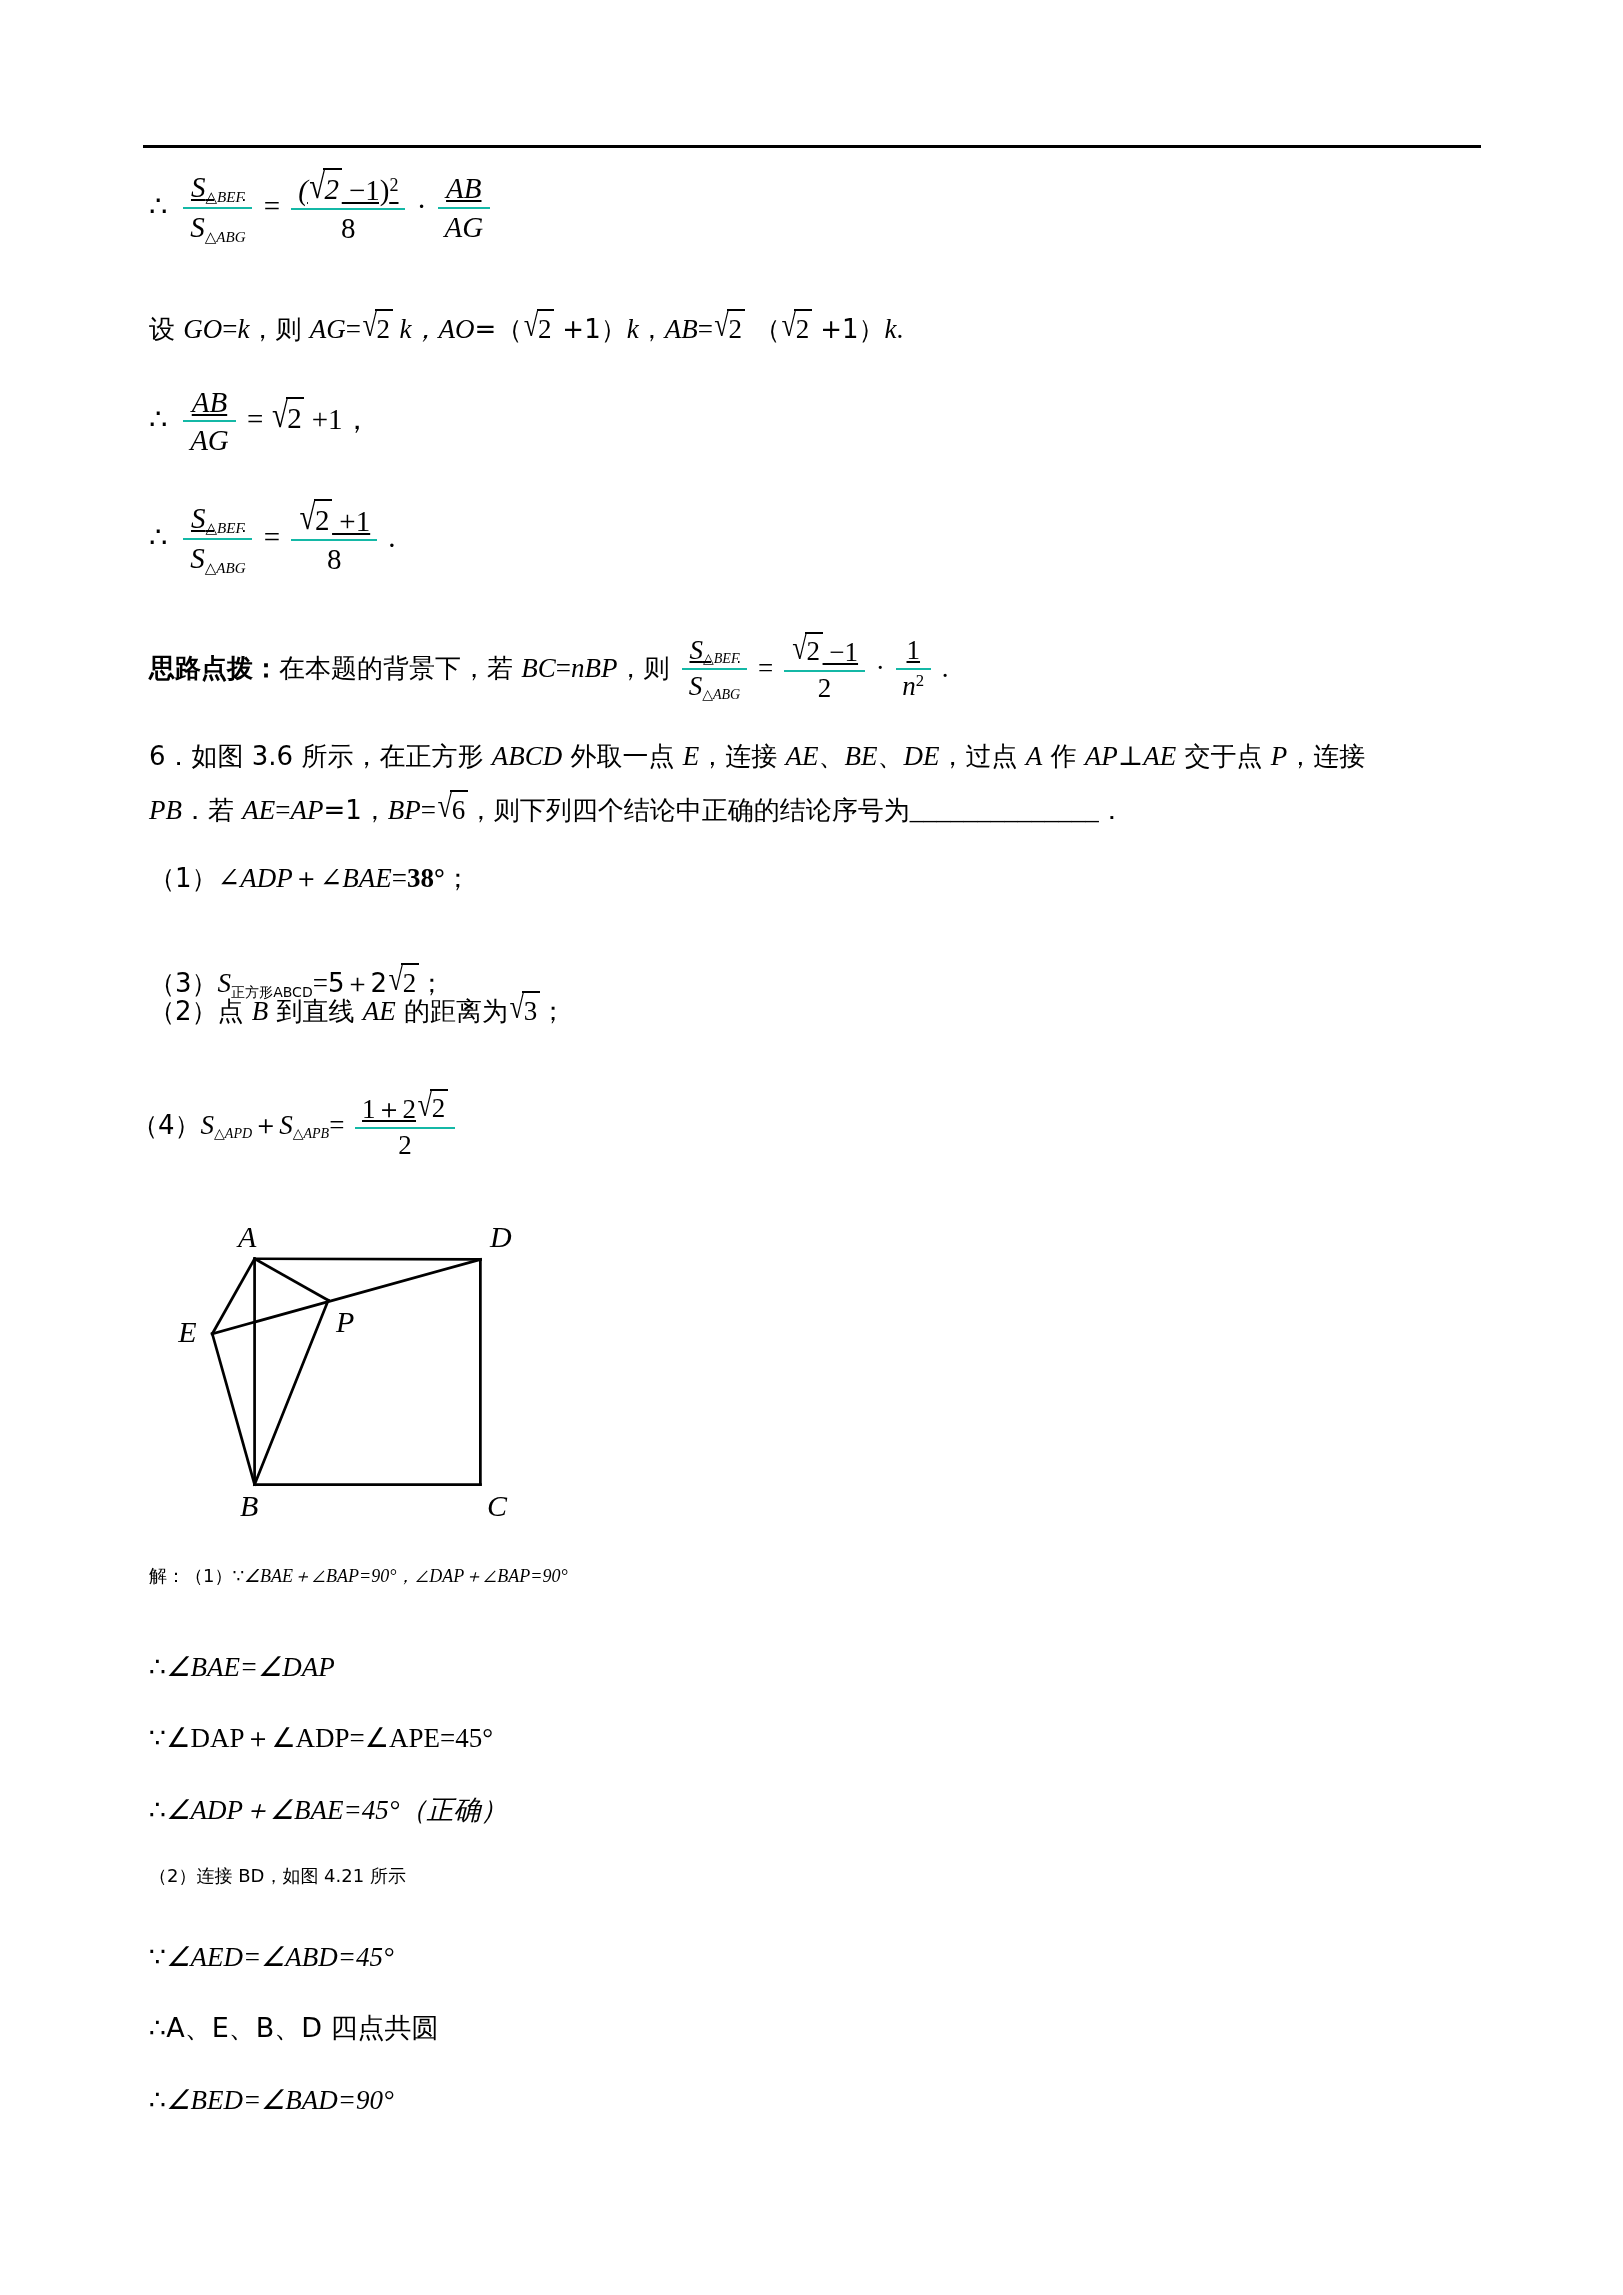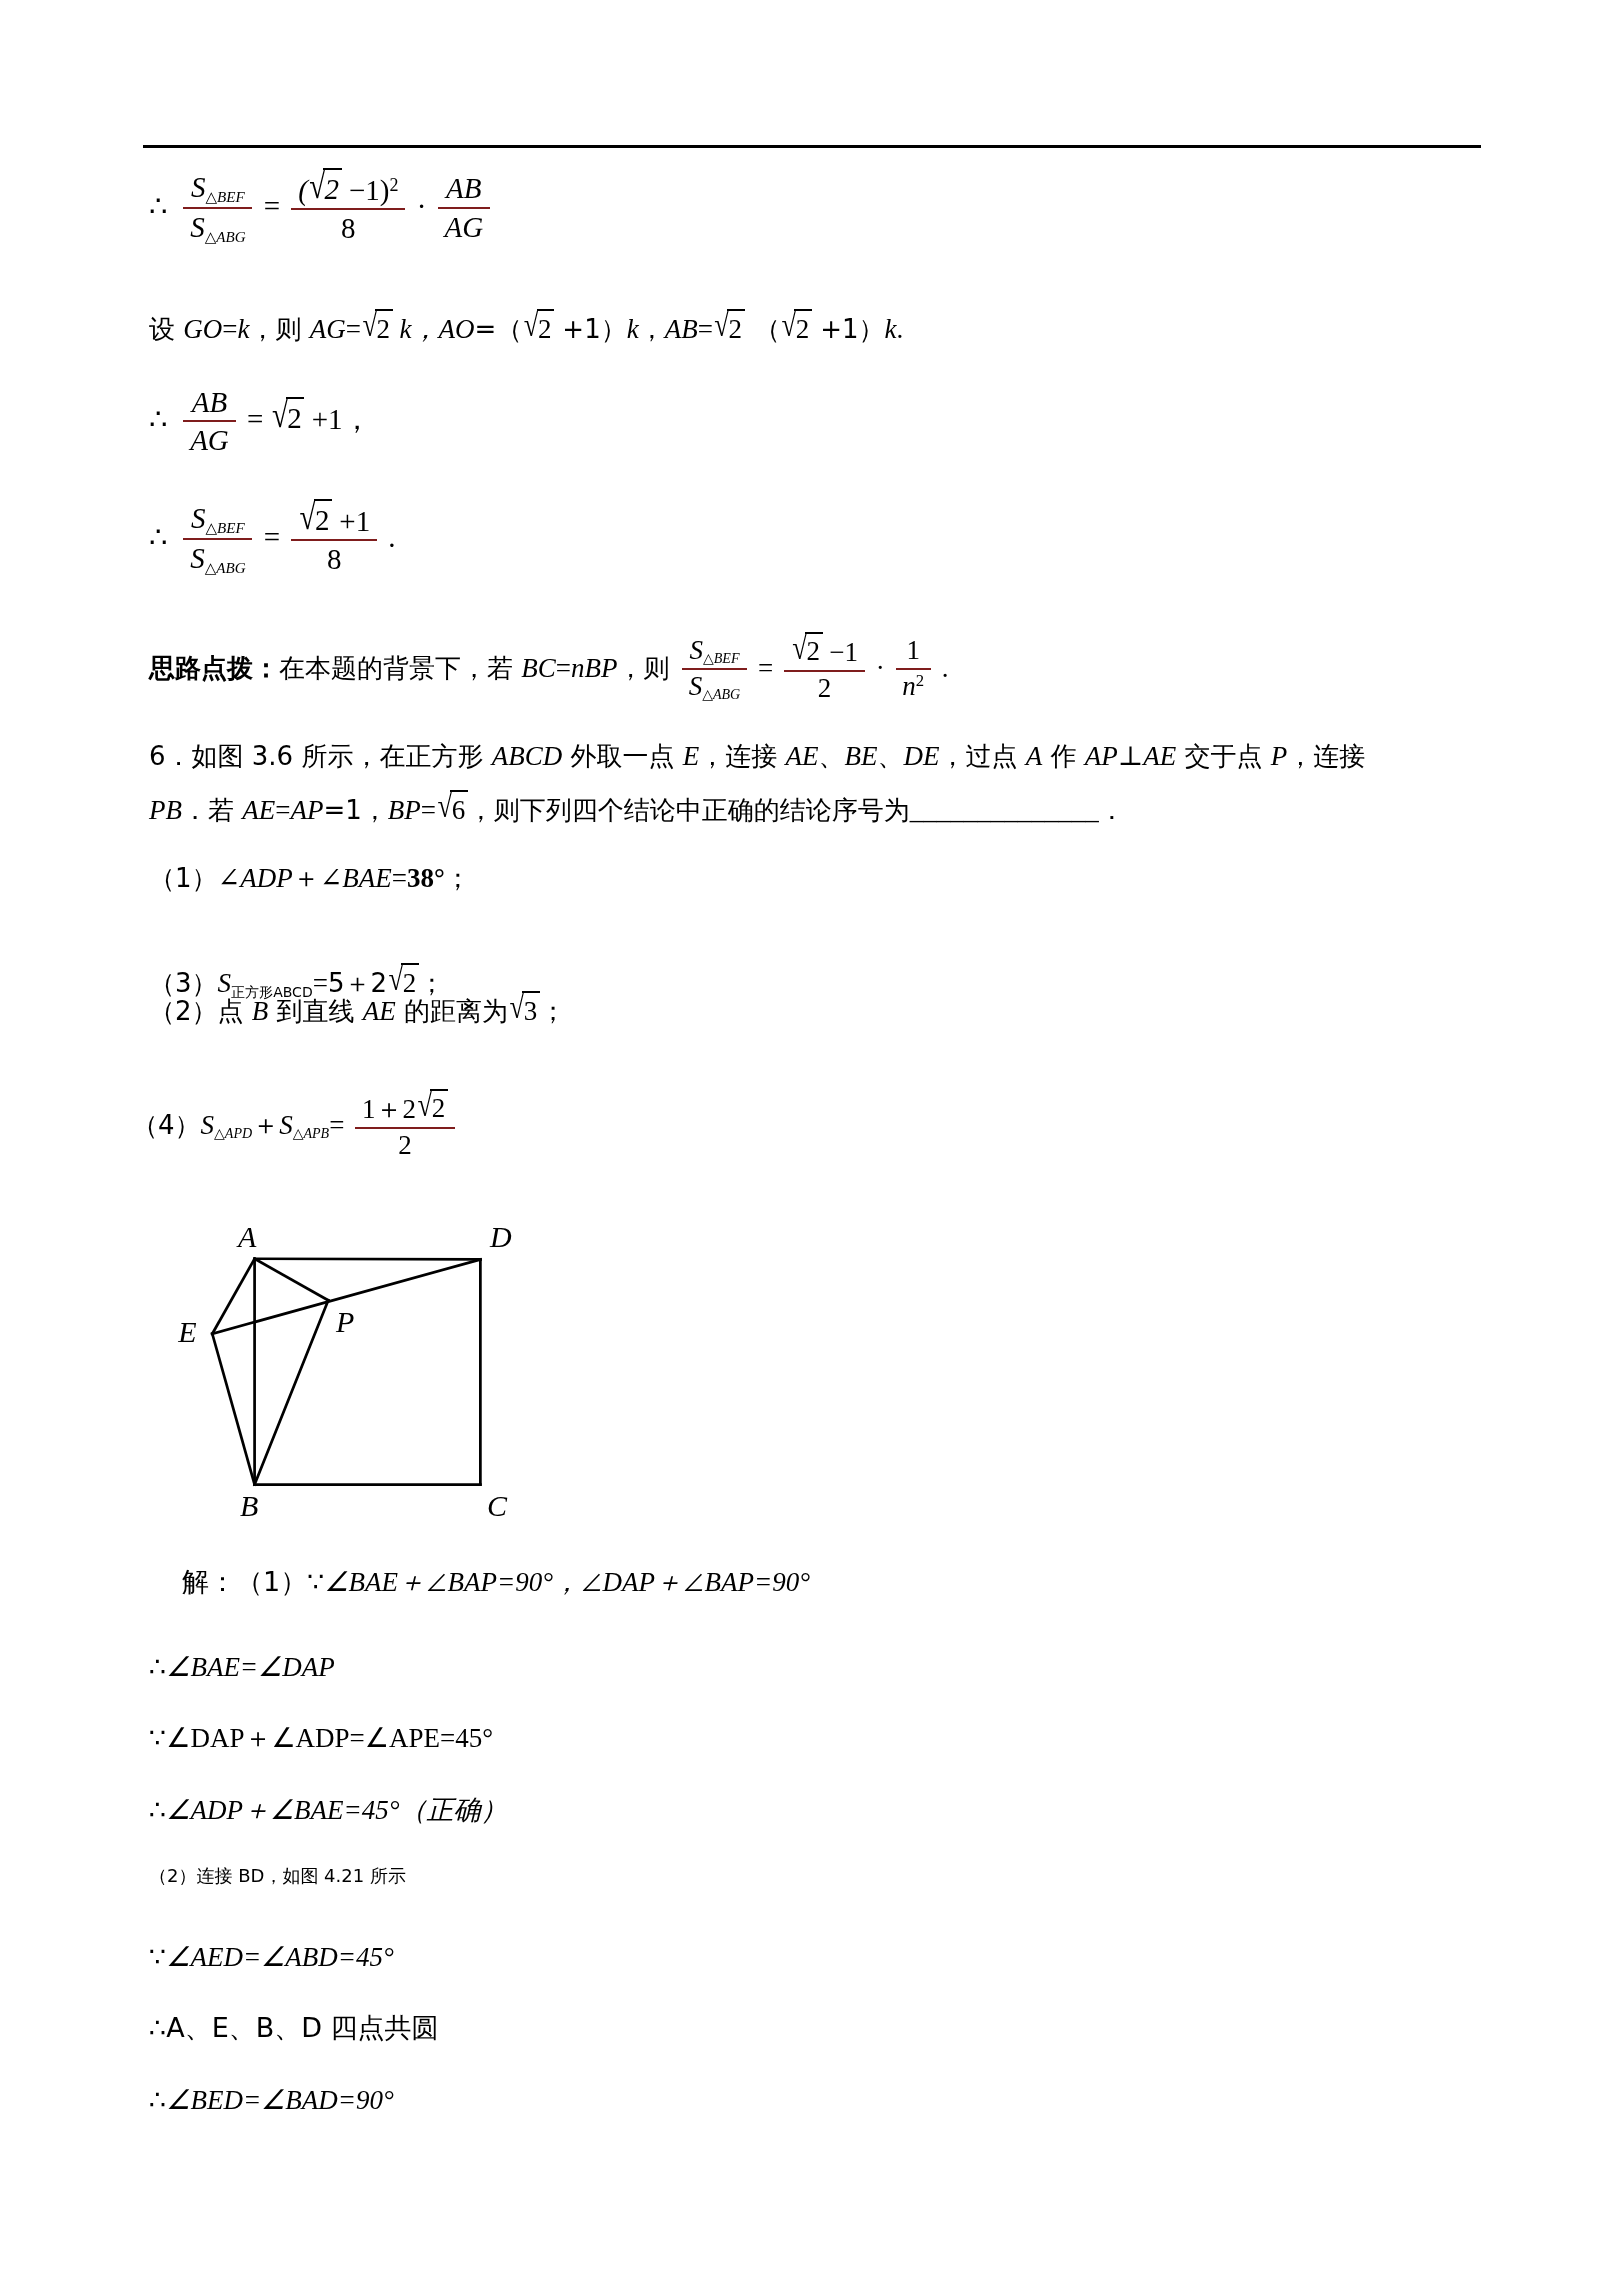--- a/index.html
+++ b/index.html
@@ -9,21 +9,21 @@
   .rule{position:absolute;left:143px;top:145px;width:1338px;height:3.4px;background:#000;}
 
   .blk{position:absolute;font-size:27px;line-height:1.25;white-space:nowrap;}
   .zh{font-family:"DejaVu Sans","Liberation Sans",sans-serif;font-size:26px;}
   .it{font-style:italic;font-family:"Liberation Serif","DejaVu Serif",serif;}
   .bold{font-weight:bold;}
 
   
   .frac{display:inline-block;vertical-align:middle;text-align:center;
         margin:0 4.1px;position:relative;top:-1.4px;}
-  .frac .num{display:block;padding:0 6.8px;border-bottom:2px solid #7f1d1d;}
+  .frac .num{display:block;padding:0 6.8px;border-bottom:2px solid #14b8a6;text-decoration:underline;}
   .frac .den{display:block;padding:0 6.8px;}
   .subsm{font-size:0.52em;vertical-align:-0.3em;}
   .sup{font-size:0.62em;vertical-align:0.55em;}
 
   
   .rad{display:inline-block;position:relative;padding-left:1.4px;}
   .rad>.sq{display:inline-block;transform:scaleY(1.25);transform-origin:bottom;}
   .rad>.rv{display:inline-block;border-top:2px solid #000;padding:1.4px 2.7px 0 1.4px;
            margin-left:-2px;position:relative;top:-0.7px;}
 
@@ -157,21 +157,21 @@
       </g>
     </svg>
     <span class="lbl" style="left:68px;top:24px;">A</span>
     <span class="lbl" style="left:320px;top:24px;">D</span>
     <span class="lbl" style="left:8.2px;top:119px;">E</span>
     <span class="lbl" style="left:166px;top:109px;">P</span>
     <span class="lbl" style="left:70px;top:293px;">B</span>
     <span class="lbl" style="left:317px;top:293px;">C</span>
   </div>
 
-  <div class="blk zh" style="left:149px;top:1565px;font-size:27px;margin-left:33px;">
+  <div class="blk zh" style="left:149px;top:1565px;font-size:18px;">
     <span>解：（1）</span><span>∵</span><span style="font-style:italic;font-family:'Liberation Serif',serif;">∠BAE＋∠BAP=90°，∠DAP＋∠BAP=90°</span>
   </div>
 
   <div class="blk zh" style="left:149px;top:1650px;font-size:27px;">
     <span>∴</span><span style="font-style:italic;font-family:'Liberation Serif',serif;">∠BAE=∠DAP</span>
   </div>
 
   <div class="blk zh" style="left:149px;top:1721px;font-size:27px;">
     <span>∵</span><span style="font-family:'Liberation Serif',serif;">∠DAP＋∠ADP=∠APE=45°</span>
   </div>

